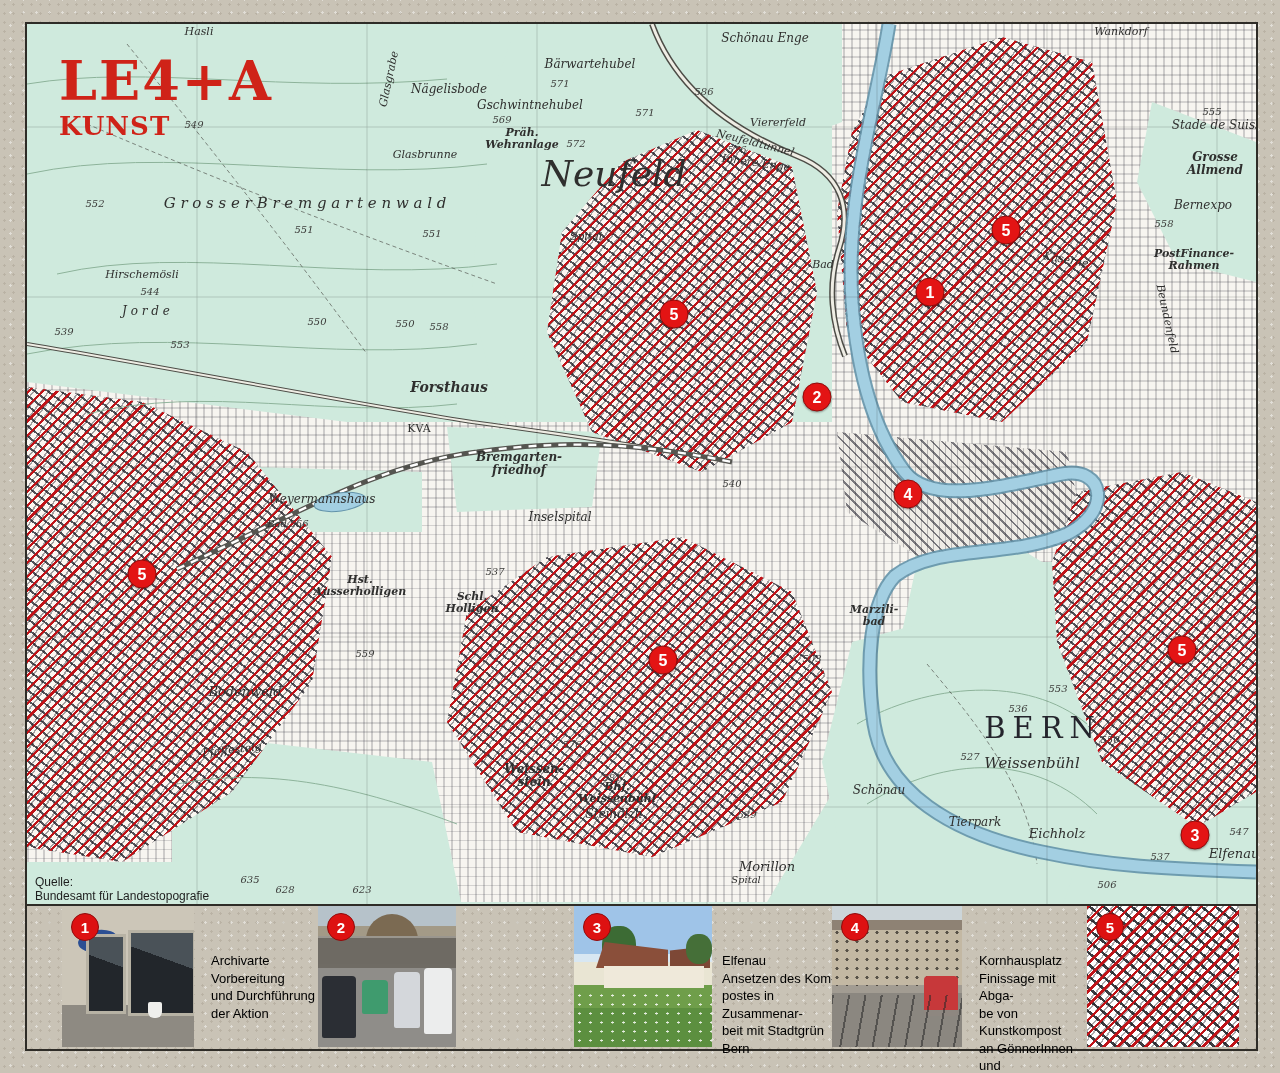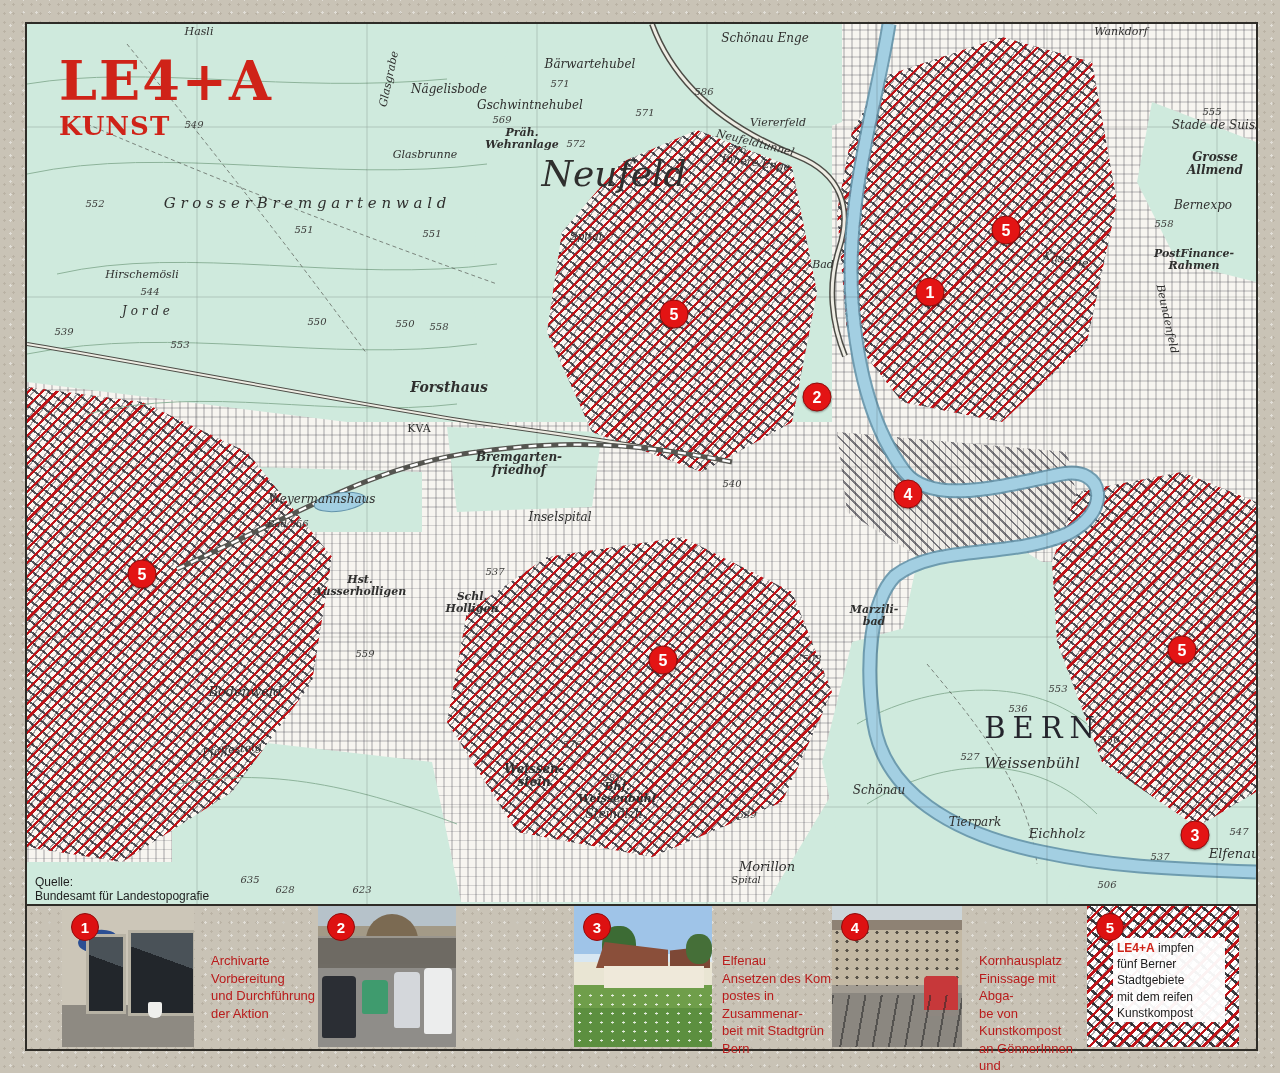--- a/index.html
+++ b/index.html
@@ -54,21 +54,21 @@
       box-shadow:0 1px 2px rgba(0,0,0,.35);}
   .title{position:absolute;left:32px;top:30px;color:#cf2318;font-family:"DejaVu Serif","Liberation Serif",serif;font-weight:bold;line-height:1;}
   .title .t1{font-size:54px;letter-spacing:2px;display:block;}
   .title .t2{font-size:26px;letter-spacing:1px;display:block;margin-top:8px;}
   .title .t3{font-size:26px;letter-spacing:1px;display:block;margin-top:5px;}
   .source{position:absolute;left:8px;top:851px;font-size:12px;color:#1e1e1e;line-height:1.2;white-space:pre-line;}
   
   .legend{position:absolute;left:0;top:880px;width:1229px;height:141px;border-top:2px solid #2e2c27;}
   .ph{position:absolute;top:0;height:141px;overflow:hidden;}
   .cap{position:absolute;top:0;height:141px;box-sizing:border-box;padding-top:46px;
-       font-size:13px;line-height:1.35;color:#b91c1c;white-space:pre-line;}
+       font-size:13px;line-height:1.35;color:#000000;white-space:pre-line;}
   .badge{position:absolute;left:9px;top:7px;width:26px;height:26px;border-radius:50%;
          background:#dd1111;border:1px solid #8f0b0b;color:#fff;font-weight:bold;font-size:15px;
          display:flex;align-items:center;justify-content:center;z-index:5;}
   
   .sc1{background:
         linear-gradient(180deg, rgba(142,138,130,0) 0 99px, #8e8a82 99px);
        background-color:#ccc6b8;}
   .sc1 .win{position:absolute;background:linear-gradient(200deg,#4a5258 0 35%,#22262b 35%);border:3px solid #b7b2a4;}
   .sc1 .w1{left:24px;top:28px;width:34px;height:74px;}
   .sc1 .w2{left:66px;top:24px;width:62px;height:80px;}
@@ -348,20 +348,15 @@
       <div class="tracks"></div>
     </div>
     <div class="cap" style="left:935px;width:122px;padding-left:17px;">Kornhausplatz
 Finissage mit Abga-
 be von Kunstkompost
 an GönnerInnen und
 Interessierte</div>
 
     <div class="ph sc5" style="left:1060px;width:152px;">
       <div class="badge">5</div>
-      <div class="box"><span class="brand">LE4+A</span><span> impfen
-fünf Berner
-Stadtgebiete
-mit dem reifen
-Kunstkompost</span></div>
     </div>
   </div>
 </div>
 
 </body></html>

